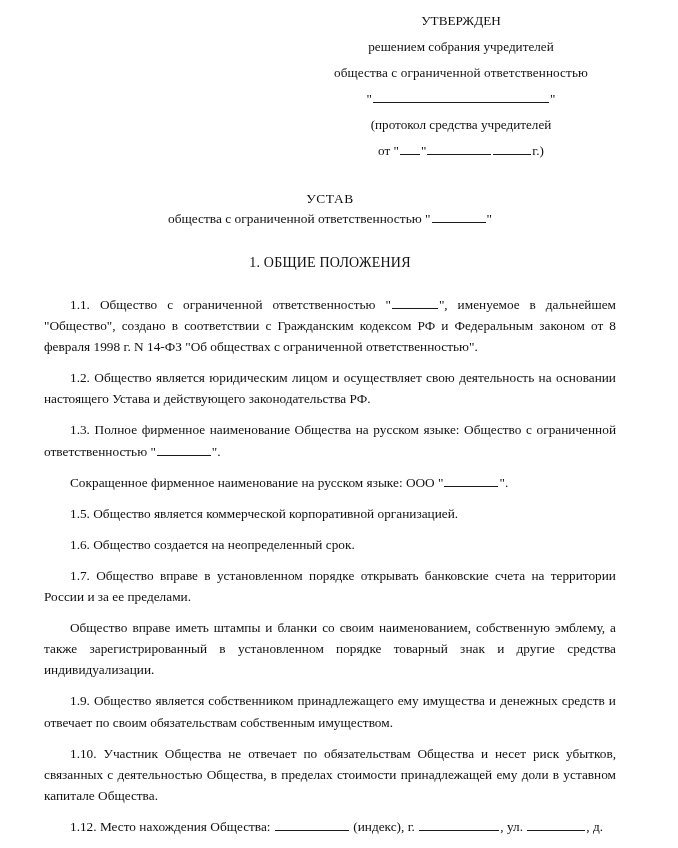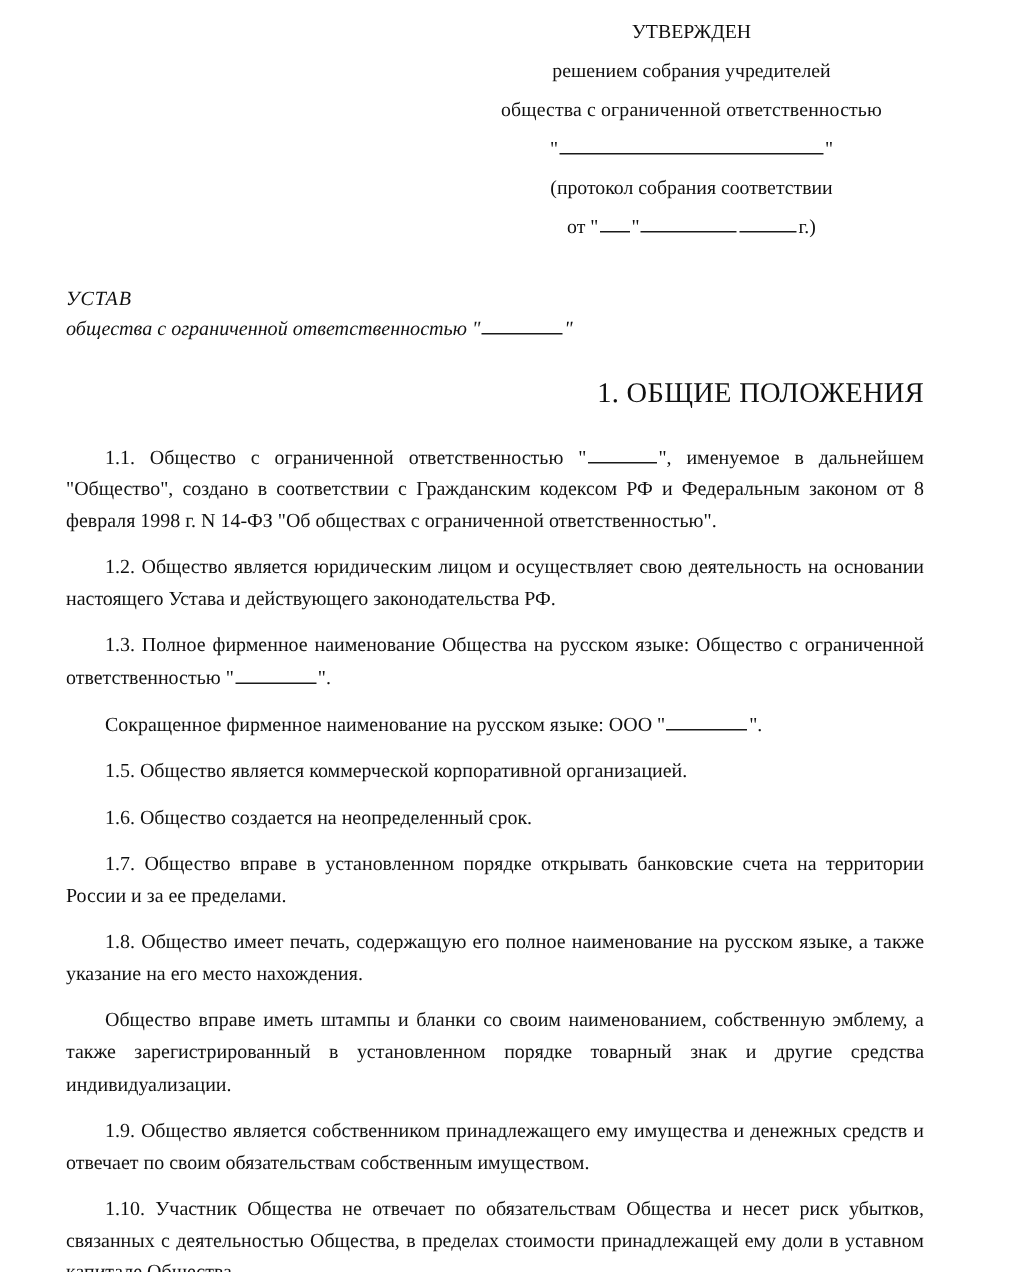--- a/index.html
+++ b/index.html
@@ -53,31 +53,30 @@
   .blank-mon  { width: 64px; }
   .blank-year { width: 38px; }
   .blank-name { width: 46px; }
   .blank-name-lg { width: 54px; }
   .blank-index { width: 74px; }
   .blank-city { width: 80px; }
   .blank-street { width: 58px; }
 
   
   .doc-title {
-    text-align: left;
+    text-align: center;
     font-size: 13.4px;
     line-height: 20px;
     margin-top: 25px;
-    font-style: italic;
   }
   .doc-title .line1 { letter-spacing: 0.6px; }
 
   .section-title {
-    text-align: right;
-    font-size: 19px;
+    text-align: center;
+    font-size: 14px;
     line-height: 20px;
     margin-top: 24px;
     letter-spacing: 0.2px;
   }
 
   
   .body-text {
     margin-top: 21px;
     font-size: 13.3px;
     line-height: 21.1px;
@@ -95,21 +94,21 @@
 
 <div class="page">
 
   <div class="approval-block">
     <div class="approval-line">УТВЕРЖДЕН</div>
     <div class="approval-line">решением собрания учредителей</div>
     <div class="approval-line wide">общества с ограниченной ответственностью</div>
     <div class="approval-line">
       <span>"</span><span class="blank blank-xl"></span><span>"</span>
     </div>
-    <div class="approval-line">(протокол собрания соответствии</div>
+    <div class="approval-line">(протокол средства учредителей</div>
     <div class="approval-line">
       <span>от "</span><span class="blank blank-day"></span><span>"</span><span class="blank blank-mon"></span><span class="blank blank-year"></span><span>г.)</span>
     </div>
   </div>
 
   <div class="doc-title">
     <div class="line1">УСТАВ</div>
     <div class="line2">
       <span>общества с ограниченной ответственностью "</span><span class="blank blank-name-lg"></span><span>"</span>
     </div>
@@ -129,21 +128,20 @@
       <span>1.3. Полное фирменное наименование Общества на русском языке: Общество с ограниченной ответственностью "</span><span class="blank blank-name-lg"></span><span>".</span>
     </p>
 
     <p class="clause">
       <span>Сокращенное фирменное наименование на русском языке: ООО "</span><span class="blank blank-name-lg"></span><span>".</span>
     </p>
 
     <p class="clause">1.5. Общество является коммерческой корпоративной организацией.</p>
     <p class="clause">1.6. Общество создается на неопределенный срок.</p>
     <p class="clause">1.7. Общество вправе в установленном порядке открывать банковские счета на территории России и за ее пределами.</p>
-    <p class="clause">1.8. Общество имеет печать, содержащую его полное наименование на русском языке, а также указание на его место нахождения.</p>
     <p class="clause">Общество вправе иметь штампы и бланки со своим наименованием, собственную эмблему, а также зарегистрированный в установленном порядке товарный знак и другие средства индивидуализации.</p>
     <p class="clause">1.9. Общество является собственником принадлежащего ему имущества и денежных средств и отвечает по своим обязательствам собственным имуществом.</p>
     <p class="clause">1.10. Участник Общества не отвечает по обязательствам Общества и несет риск убытков, связанных с деятельностью Общества, в пределах стоимости принадлежащей ему доли в уставном капитале Общества.</p>
 
     <p class="clause">
       <span>1.12. Место нахождения Общества:</span>
       <span class="blank blank-index"></span>
       <span>(индекс), г.</span>
       <span class="blank blank-city"></span><span>, ул.</span>
       <span class="blank blank-street"></span><span>, д.</span>

